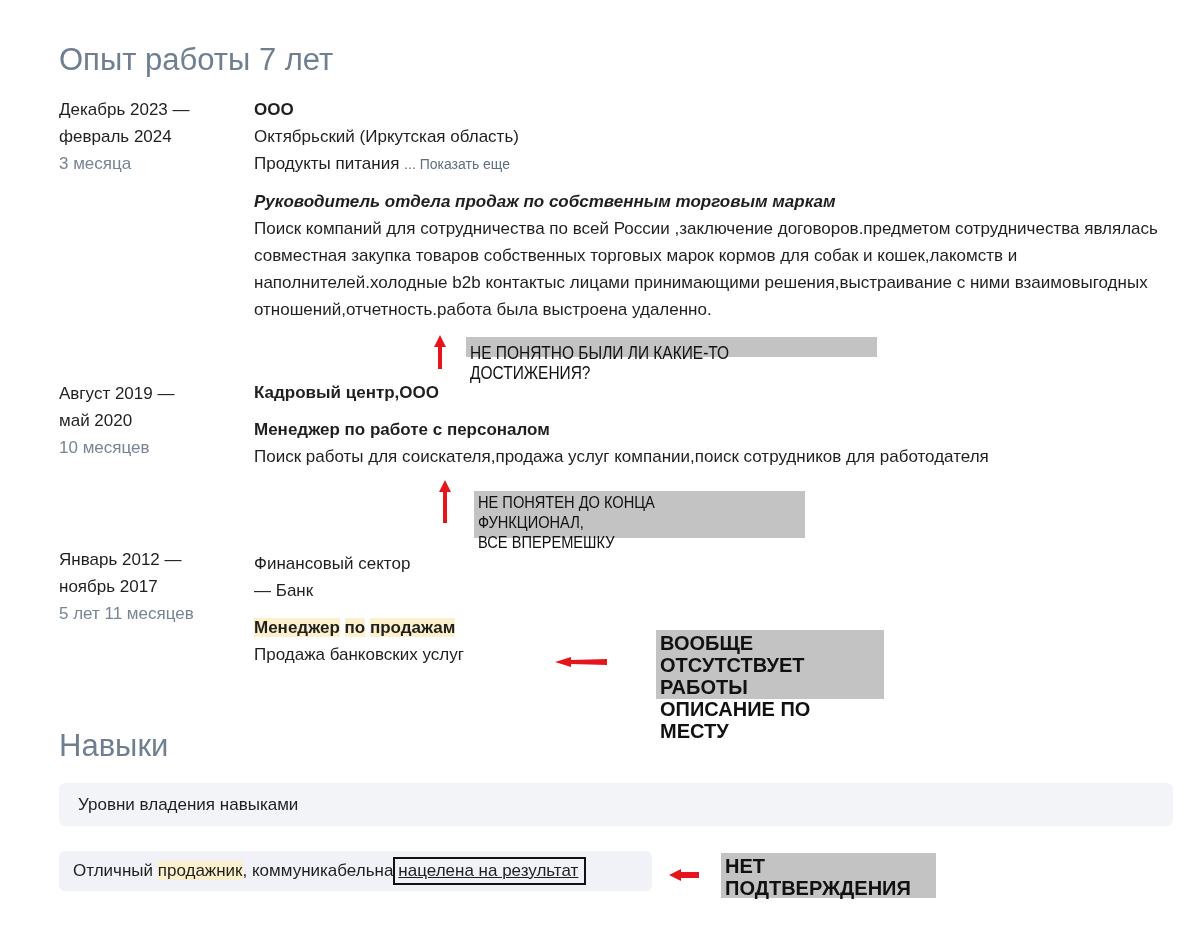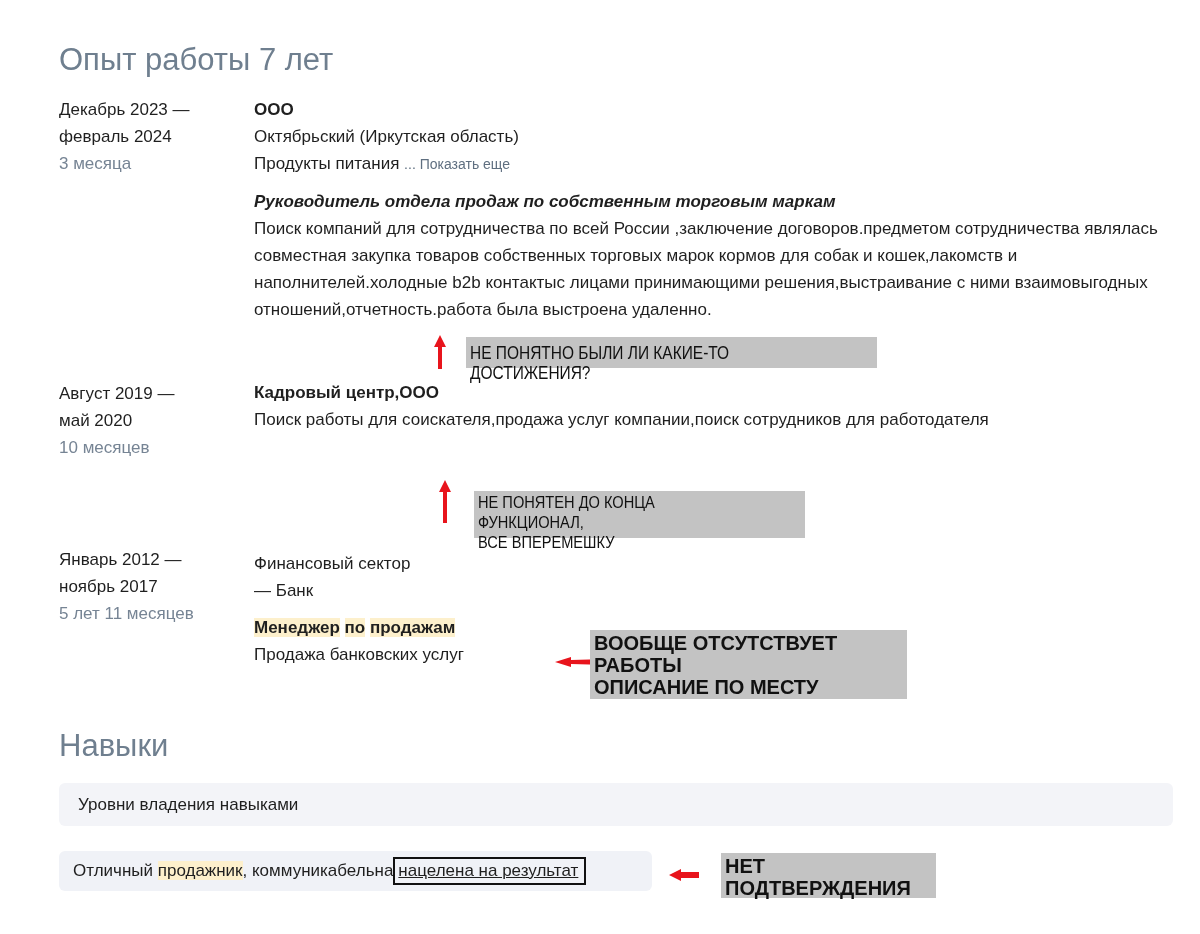--- a/index.html
+++ b/index.html
@@ -47,31 +47,32 @@
     <span>Продукты питания</span>
     <span class="more">... Показать еще</span>
   </div>
   <div class="bold" style="margin-top:10px;font-style:italic;">Руководитель отдела продаж по собственным торговым маркам</div>
   <div class="desc">Поиск компаний для сотрудничества по всей России ,заключение договоров.предметом сотрудничества являлась совместная закупка товаров собственных торговых марок кормов для собак и кошек,лакомств и наполнителей.холодные b2b контактыс лицами принимающими решения,выстраивание с ними взаимовыгодных отношений,отчетность.работа была выстроена удаленно.</div>
 </div>
 
 <svg class="arrow" style="left:433px; top:335px;" width="14" height="34">
   <polygon points="7,0 13,12 9,12 9,34 5,34 5,12 1,12" fill="#e8141c"></polygon>
 </svg>
-<div class="note" style="left:466px; top:337px; width:411px; height:31px;">
+<div class="note" style="left:466px; top:337px; width:411px; height:20px;">
   <div class="note-sm" style="margin-top:4px; font-size:18px;">НЕ ПОНЯТНО БЫЛИ ЛИ КАКИЕ-ТО ДОСТИЖЕНИЯ?</div>
 </div>
 
 <div class="period" style="top:380px;">
   <div>Август 2019 —</div>
   <div>май 2020</div>
   <div class="dur">10 месяцев</div>
 </div>
 <div class="body-col" style="top:379px;">
   <div class="bold">Кадровый центр,ООО</div>
+  <div class="bold" style="margin-top:10px;">Менеджер по работе с персоналом</div>
   <div>Поиск работы для соискателя,продажа услуг компании,поиск сотрудников для работодателя</div>
 </div>
 
 <svg class="arrow" style="left:438px; top:480px;" width="14" height="43">
   <polygon points="7,0 13,12 9,12 9,43 5,43 5,12 1,12" fill="#e8141c"></polygon>
 </svg>
 <div class="note" style="left:474px; top:491px; width:331px; height:47px;">
   <div class="note-sm">НЕ ПОНЯТЕН ДО КОНЦА ФУНКЦИОНАЛ,</div>
   <div class="note-sm">ВСЕ ВПЕРЕМЕШКУ</div>
 </div>
@@ -88,21 +89,21 @@
     <span class="hl">Менеджер</span>
     <span class="hl">по</span>
     <span class="hl">продажам</span>
   </div>
   <div>Продажа банковских услуг</div>
 </div>
 
 <svg class="arrow" style="left:555px; top:655px;" width="52" height="14">
   <polygon points="0,7 16,2 16,5 52,4 52,10 16,9 16,12" fill="#e8141c"></polygon>
 </svg>
-<div class="note" style="left:590px; top:630px; width:317px; height:69px;">
+<div class="note" style="left:656px; top:630px; width:228px; height:69px;">
   <div class="note-bold">ВООБЩЕ ОТСУТСТВУЕТ</div>
   <div class="note-bold">РАБОТЫ</div>
   <div class="note-bold">ОПИСАНИЕ ПО МЕСТУ</div>
 </div>
 
 <h2 class="section-title t-skills">Навыки</h2>
 
 <div class="skills-box">
   <span>Уровни владения навыками</span>
 </div>

